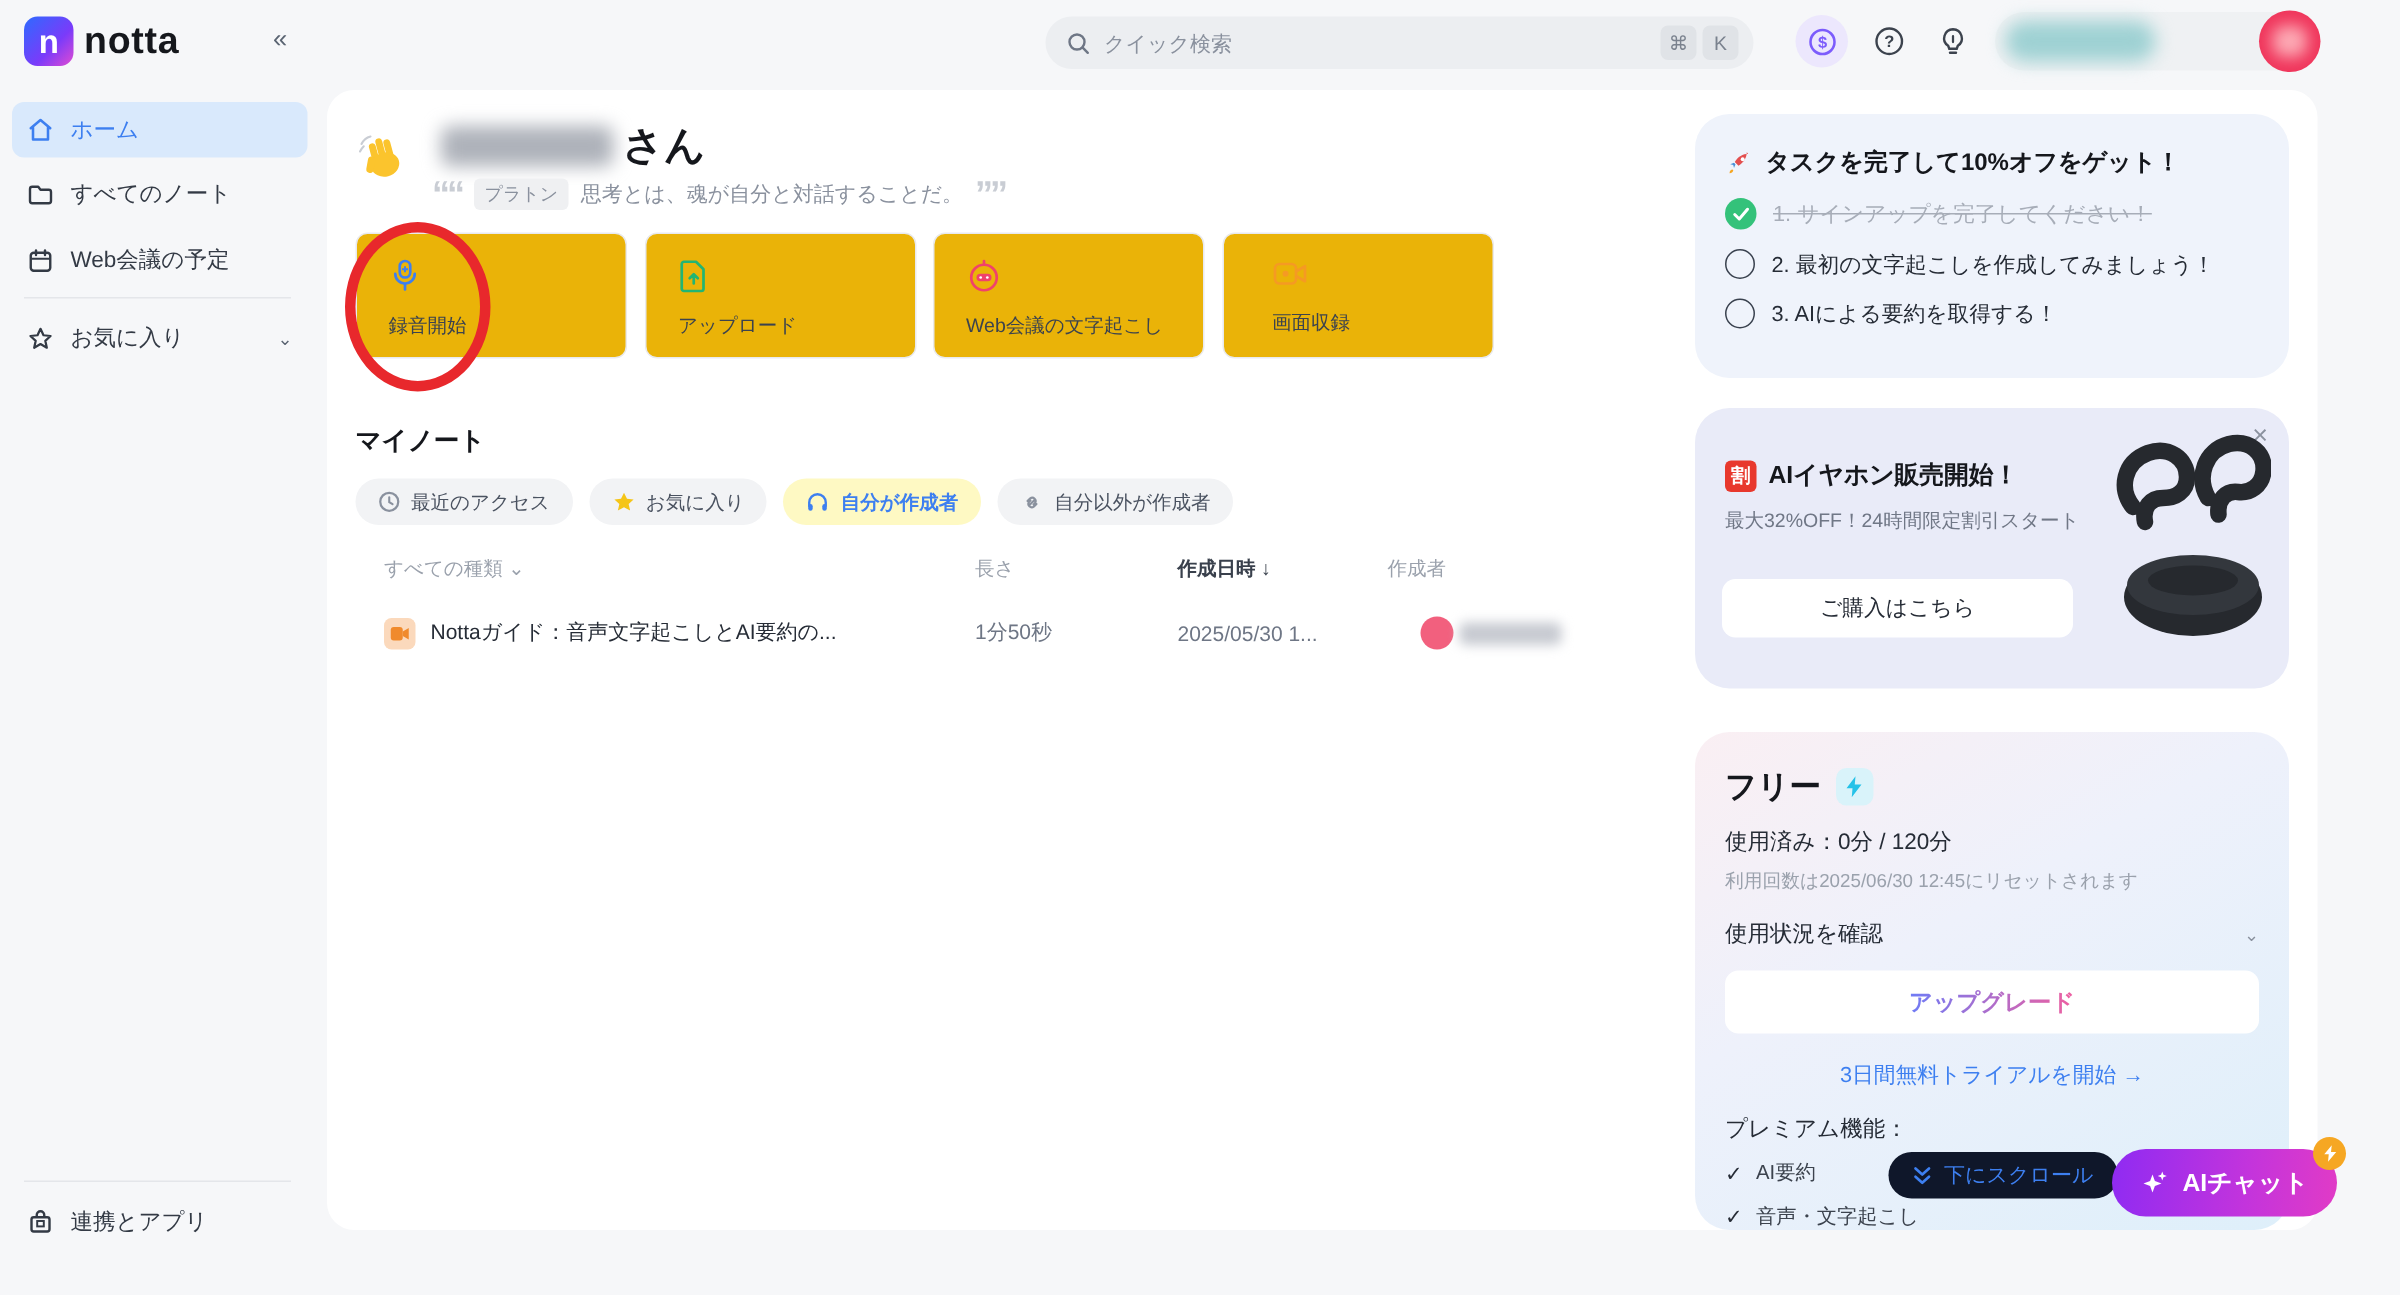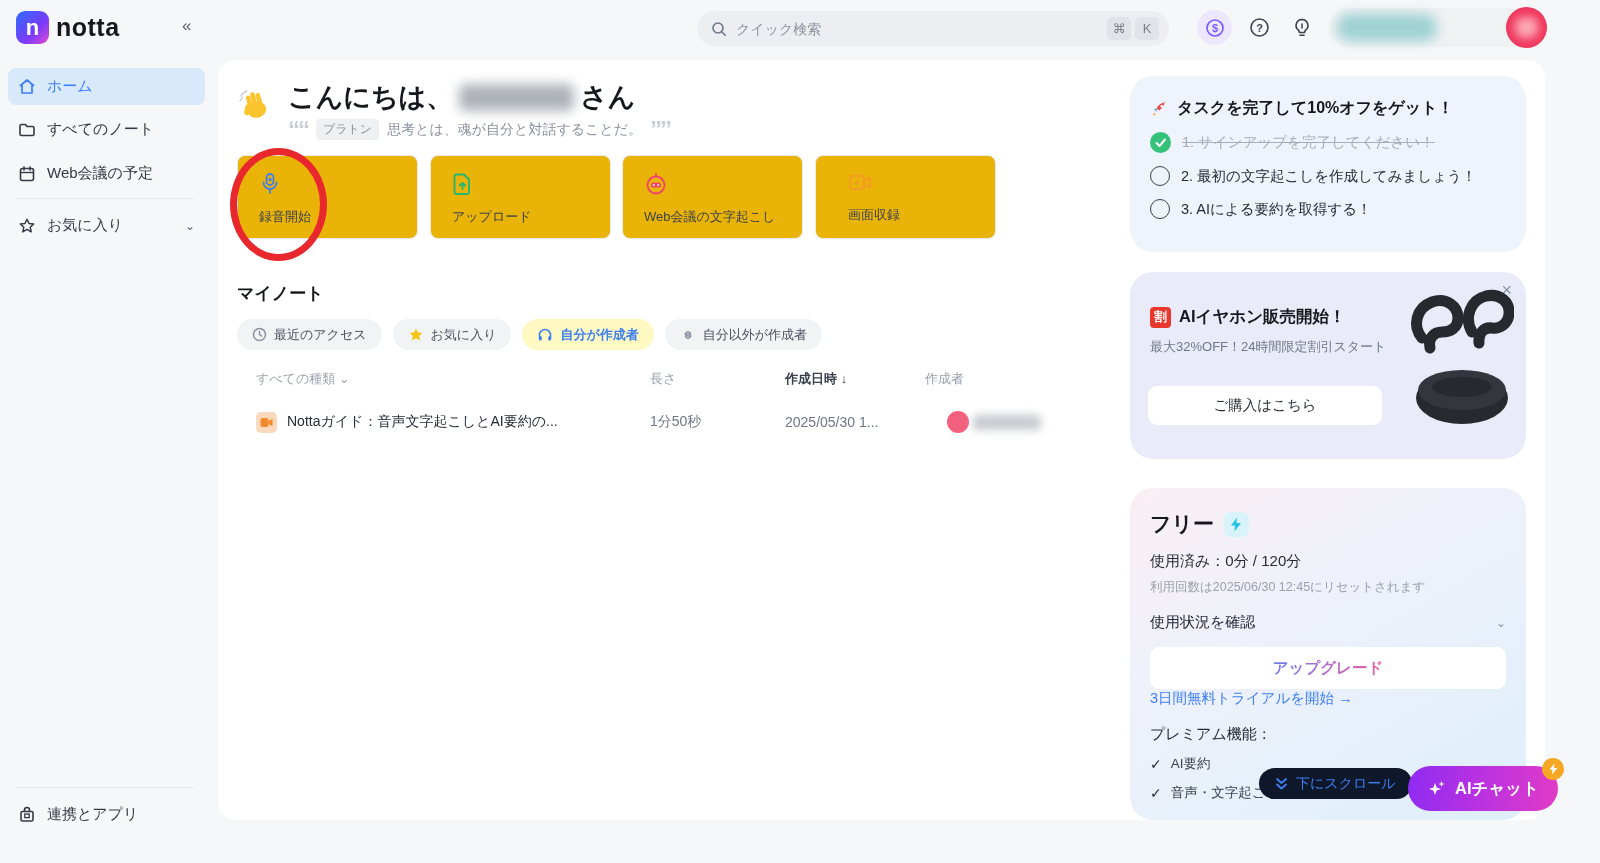--- a/index.html
+++ b/index.html
@@ -78,21 +78,21 @@
   .plan-card { top:428px; height:332px; background:linear-gradient(150deg,#FAEFF3 0%,#EEF1FB 40%,#DEEFFA 100%); padding:22px 20px; overflow:hidden; }
   .plan-name-row { display:flex; align-items:center; gap:10px; }
   .plan-name { font-size:21px; font-weight:700; color:#15171C; }
   .bolt-chip { width:25px; height:25px; border-radius:7px; background:#D9F3FA; display:flex; align-items:center; justify-content:center; }
   .plan-usage { margin-top:14px; font-size:15px; color:#262C36; }
   .plan-reset { margin-top:8px; font-size:12.5px; color:#9AA1AC; }
   .plan-toggle { margin-top:17px; font-size:15px; color:#262C36; display:flex; align-items:center; cursor:pointer; }
   .plan-toggle .chev { margin-left:auto; color:#8A919E; font-size:12px; }
   .upgrade-btn { margin-top:15px; height:42px; background:#fff; border-radius:9px; display:flex; align-items:center; justify-content:center; cursor:pointer; }
   .upgrade-btn span { font-size:15.5px; font-weight:600; background:linear-gradient(90deg,#6F7BF5,#EE5FA0); -webkit-background-clip:text; background-clip:text; color:transparent; }
-  .trial-link { margin-top:0; font-size:14.5px; color:#3D7FF0; cursor:pointer; }
+  .trial-link { margin-top:18px; text-align:center; font-size:14.5px; color:#3D7FF0; cursor:pointer; }
   .premium-title { margin-top:17px; font-size:15px; color:#262C36; }
   .feature { display:flex; align-items:center; gap:9px; margin-top:11px; font-size:13.5px; color:#3C434E; }
   .feature .tick { font-weight:bold; font-size:14px; color:#262C36; }
 
   
   .scroll-btn { position:absolute; left:1259px; top:768px; height:31px; border-radius:16px; background:#0f172a; display:flex; align-items:center; gap:8px; padding:0 16px; font-size:14px; color:#3D7FF0; cursor:pointer; z-index:10; }
   .aichat-btn { position:absolute; left:1408px; top:766px; height:45px; border-radius:23px; background:linear-gradient(95deg,#8F2BF2 0%,#C334DC 60%,#E13BC6 100%); display:flex; align-items:center; gap:8px; padding:0 19px; font-size:16.5px; font-weight:700; color:#fff; cursor:pointer; z-index:10; }
   .aichat-badge { position:absolute; right:-6px; top:-8px; width:22px; height:22px; border-radius:50%; background:#F6A723; color:#fff; display:flex; align-items:center; justify-content:center; }
 </style>
 </head>
@@ -208,21 +208,20 @@
         <rect x="12" y="8" width="4.6" height="16" rx="2.3" fill="#FBC42D"></rect>
         <rect x="17" y="6" width="4.6" height="18" rx="2.3" fill="#FBC42D"></rect>
         <rect x="22" y="8" width="4.6" height="16" rx="2.3" fill="#FBC42D"></rect>
         <ellipse cx="19.5" cy="24" rx="9.5" ry="8" fill="#FBC42D"></ellipse>
         <rect x="8" y="16" width="5" height="11" rx="2.5" fill="#FBC42D" transform="rotate(25 10 21)"></rect>
       </g>
       <path d="M5 10 q2 -4 6 -5 M4 15 q1 -2 2.5 -3.5" fill="none" stroke="#C9CDD4" stroke-width="1.4" stroke-linecap="round"></path>
     </svg>
   </span>
   <div class="greet-title">
-    <span>こんにちは、</span>
       <span class="name-blur"></span>
       <span>さん</span>
   </div>
 
   <div class="quote-row">
     <span class="qmark">““</span>
     <span class="author-chip">プラトン</span>
     <span>思考とは、魂が自分と対話することだ。</span>
     <span class="qmark">””</span>
   </div>

